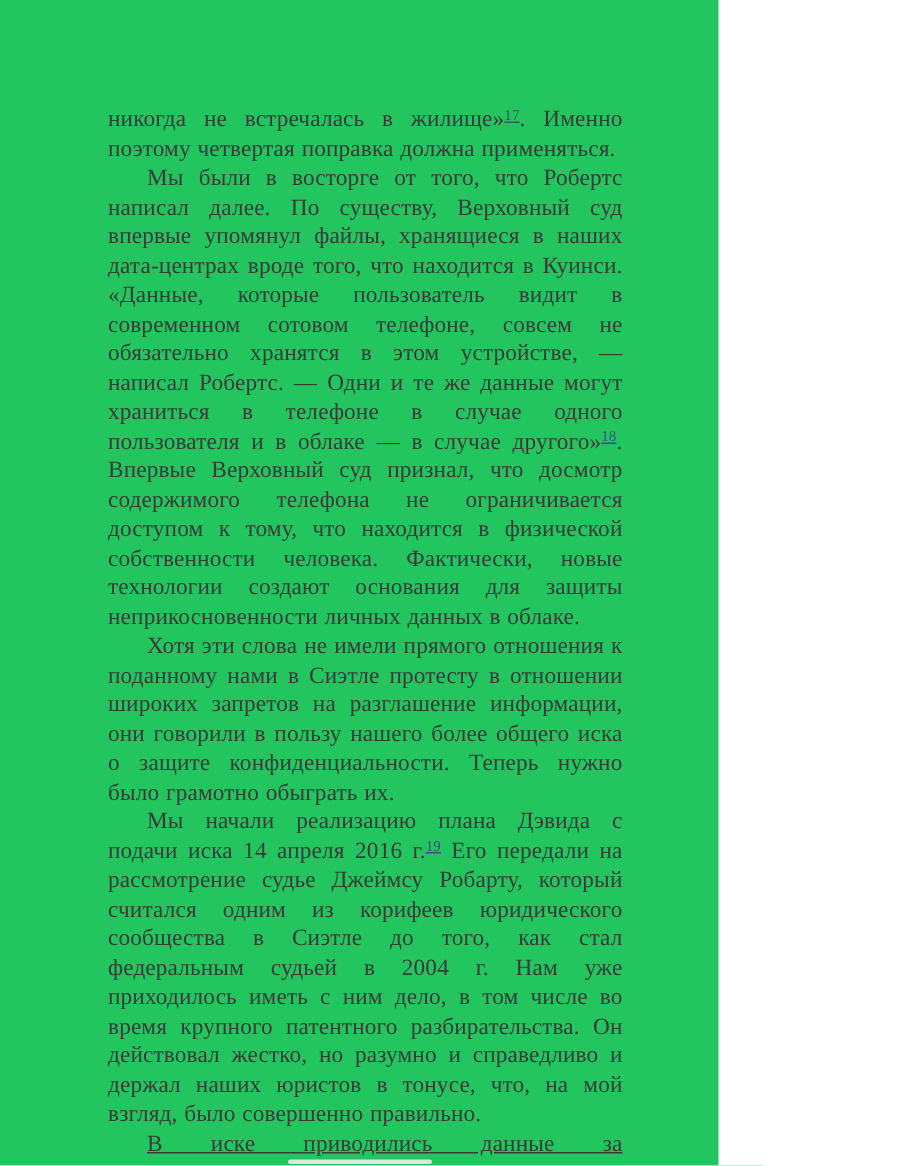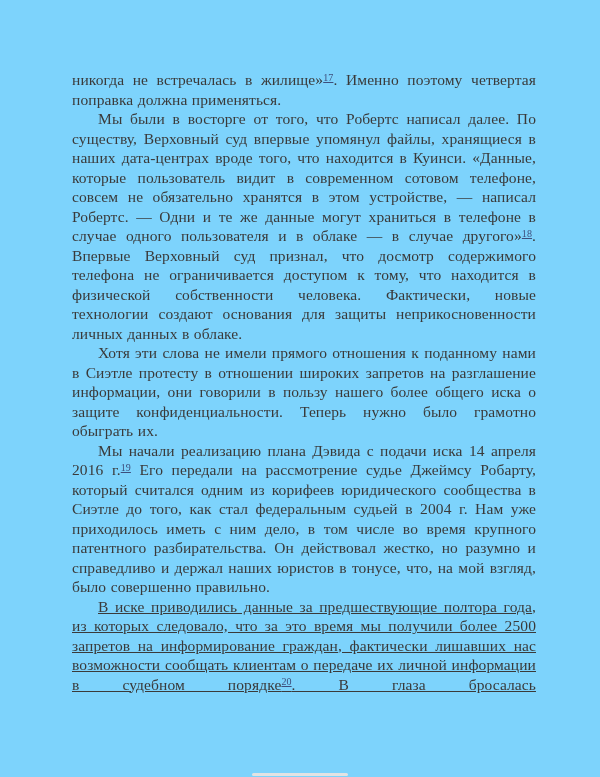--- a/index.html
+++ b/index.html
@@ -9,24 +9,24 @@
   }
   body {
     width: 600px;
     height: 777px;
     overflow: hidden;
     font-family: "Liberation Serif", serif;
   }
   .page {
     position: relative;
     box-sizing: border-box;
-    width: 600px;
+    width: 479px;
     height: 777px;
     padding: 70px 64px 0 72px;
-    background: #7dd3fc;
+    background: #22c55e;
   }
   .content p {
     margin: 0;
     padding: 0;
     font-size: 15.5px;
     line-height: 19.5px;
     color: var(--text-color, #3a3a3a);
     text-align: justify;
     letter-spacing: 0.1px;
     word-spacing: 0.5px;

